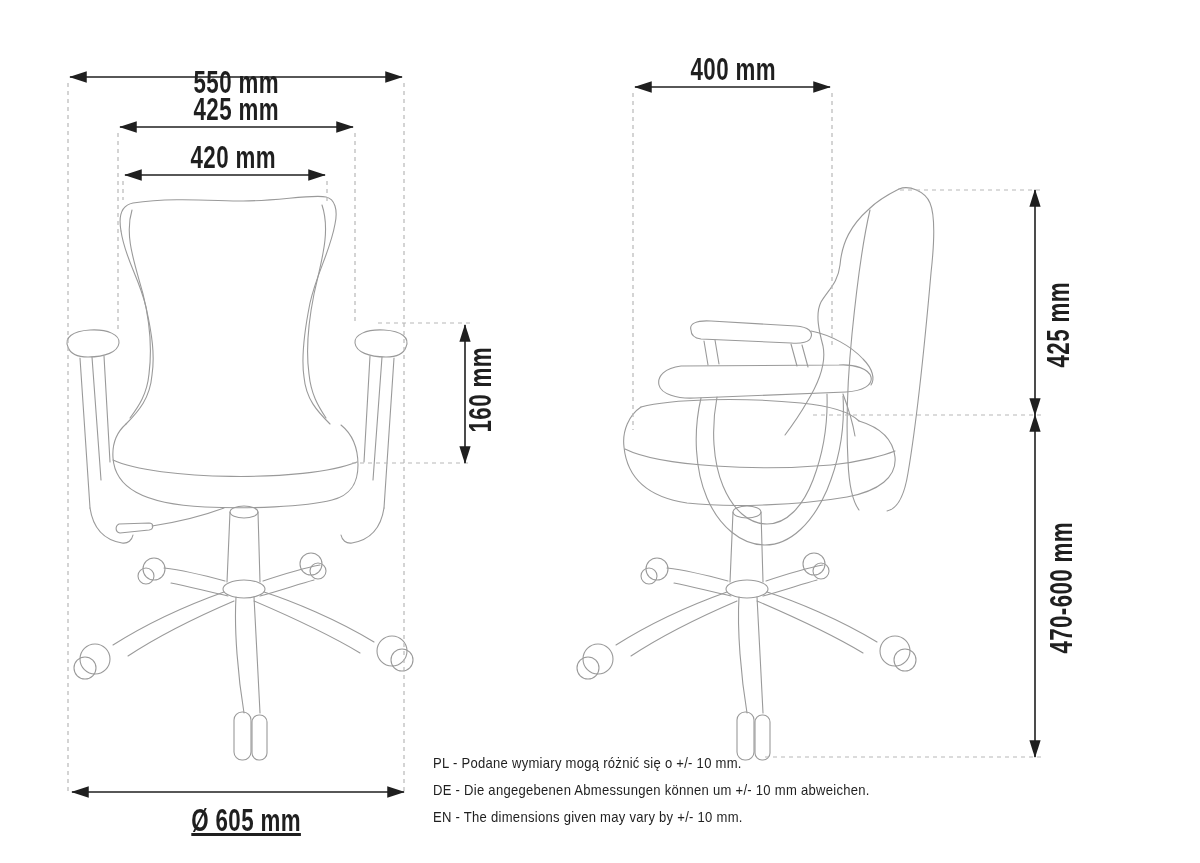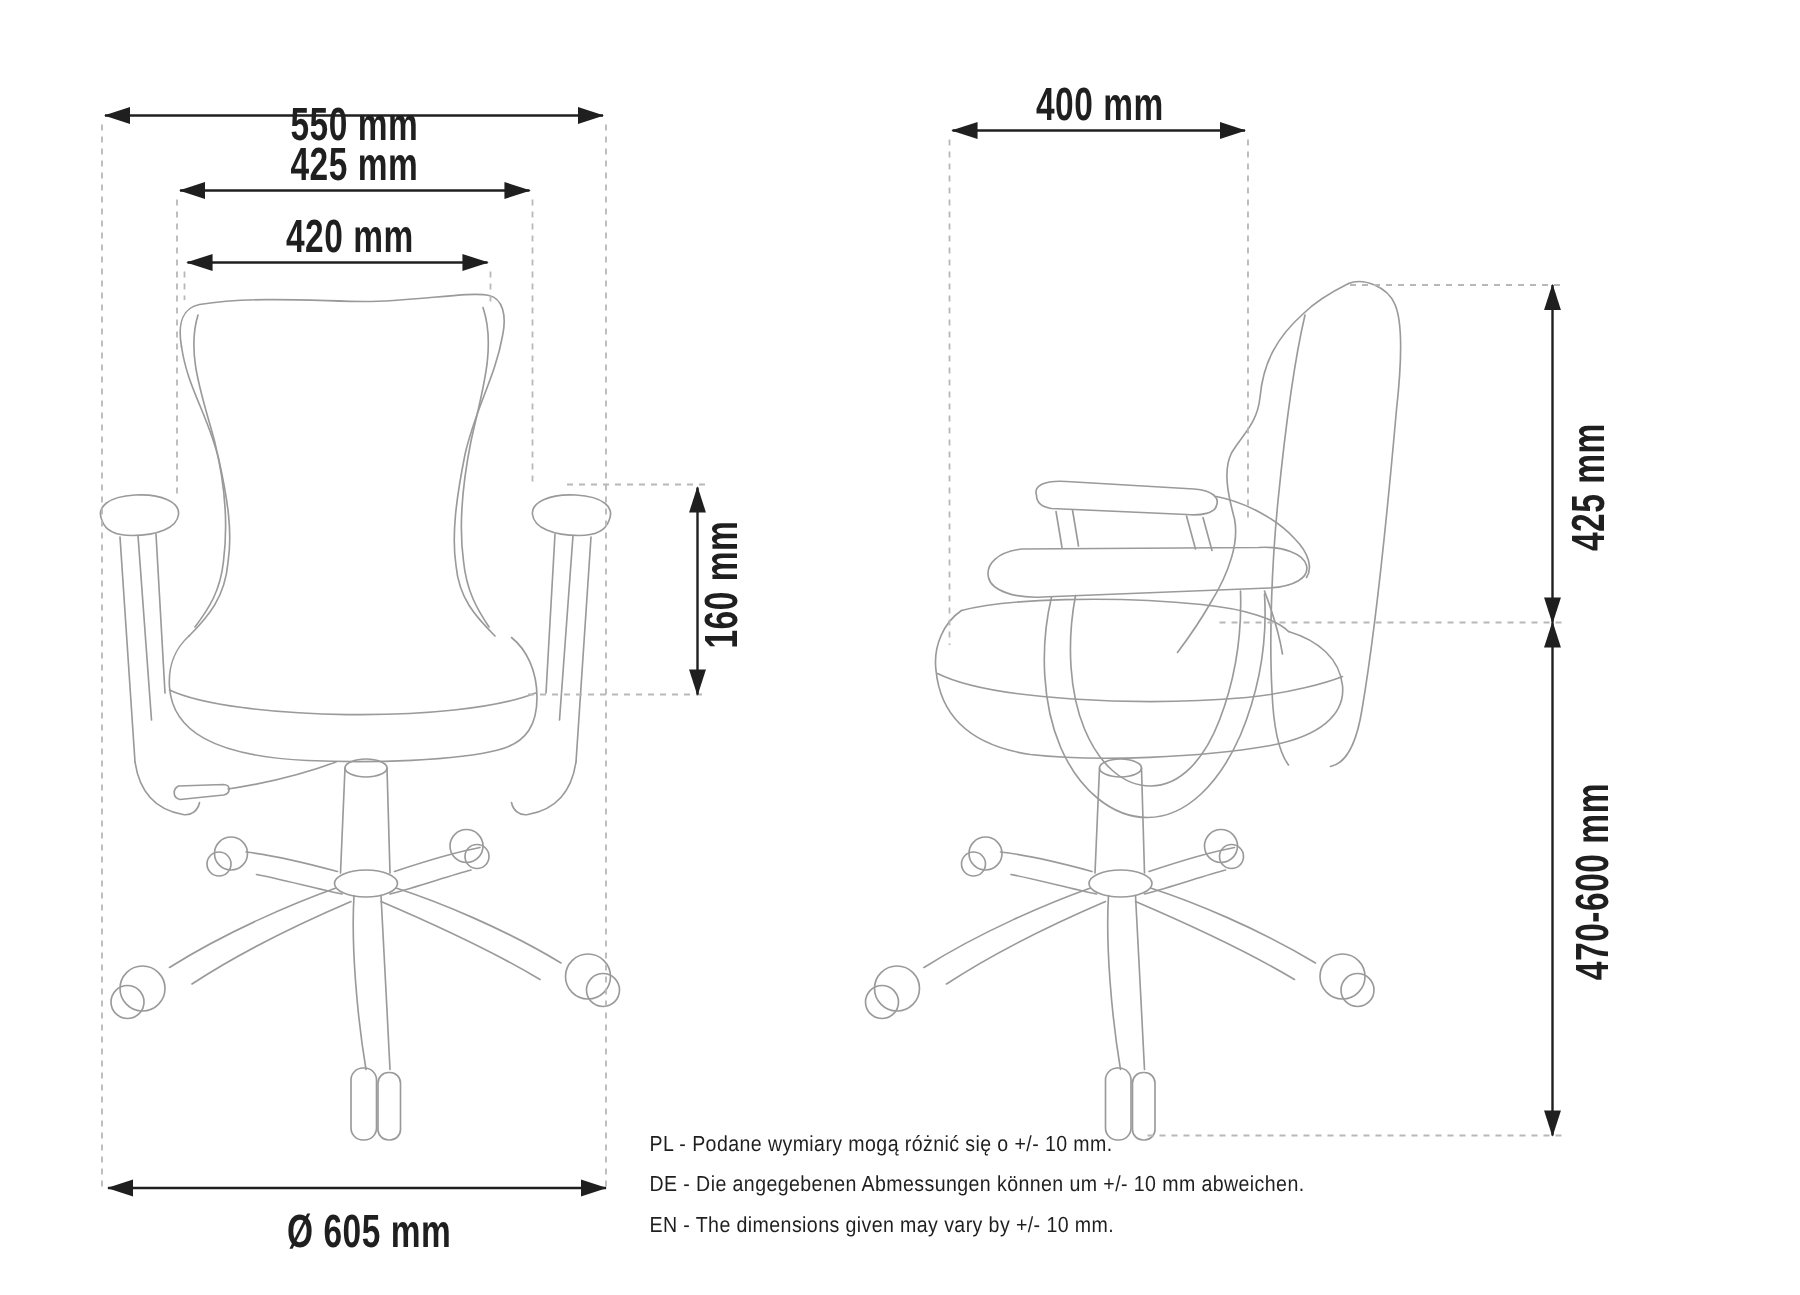--- a/index.html
+++ b/index.html
@@ -158,21 +158,21 @@
     </div>
   <div class="dim-label" style="left:136px;top:92px;width:200px;">
     <span class="cond">425 mm</span>
     </div>
   <div class="dim-label" style="left:133px;top:140px;width:200px;justify-content:center;">
     <span class="cond">420 mm</span>
     </div>
   <div class="dim-label v" style="left:401px;top:375px;width:160px;height:30px;">
     <span class="cond">160 mm</span>
     </div>
-  <div class="dim-label" style="left:146px;top:803px;width:200px;">
+  <div class="dim-label" style="left:146px;top:803px;width:200px;text-decoration:underline;">
     <span class="cond">Ø 605 mm</span>
     </div>
 
   <div class="dim-label" style="left:633px;top:52px;width:200px;">
     <span class="cond">400 mm</span>
     </div>
   <div class="dim-label v" style="left:979px;top:310px;width:160px;height:30px;">
     <span class="cond">425 mm</span>
     </div>
   <div class="dim-label v" style="left:972px;top:573px;width:180px;height:30px;">

